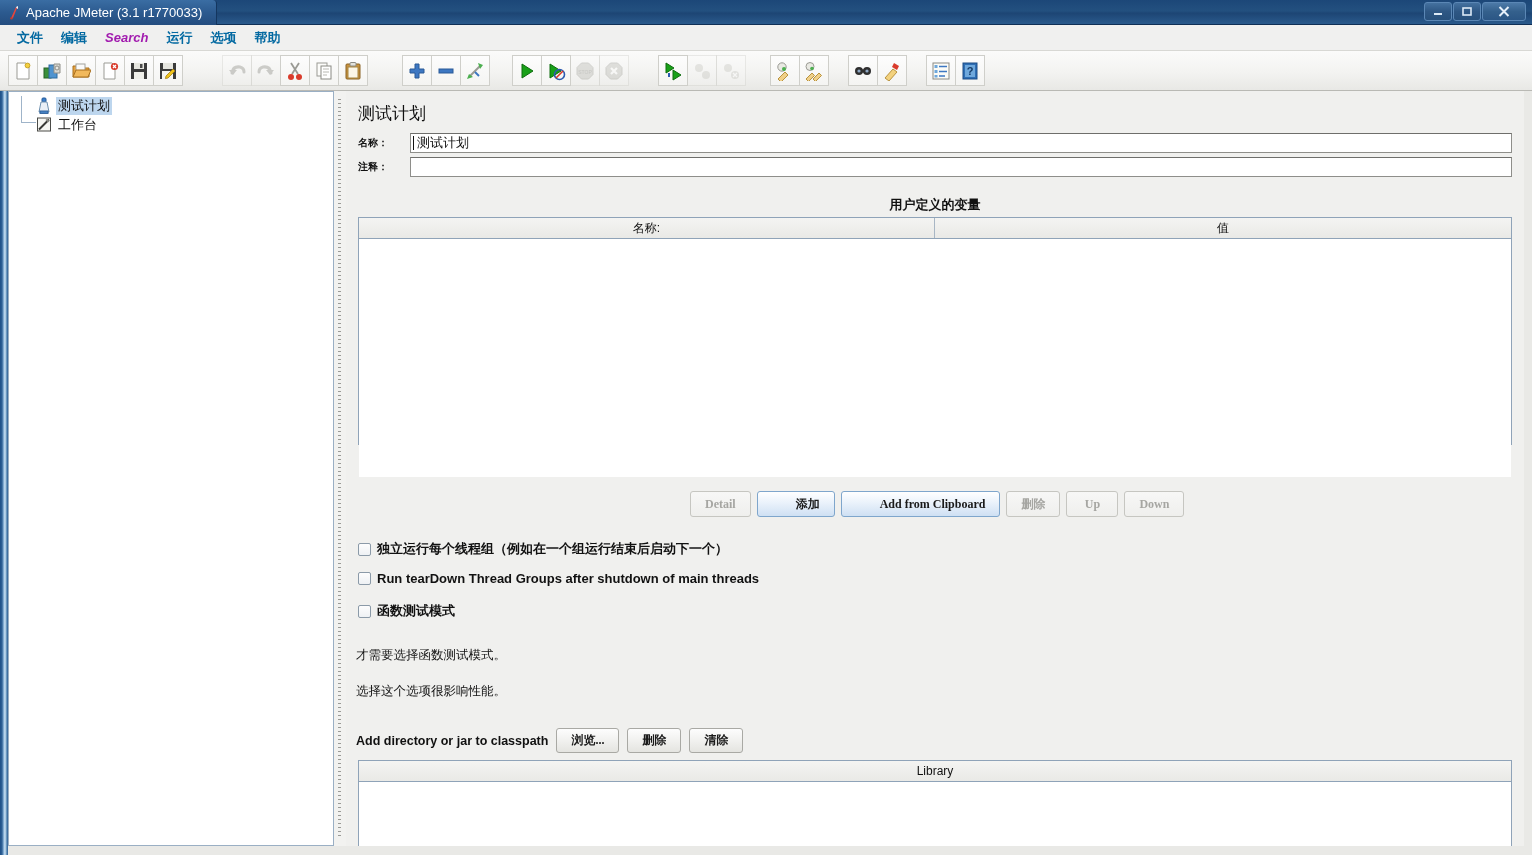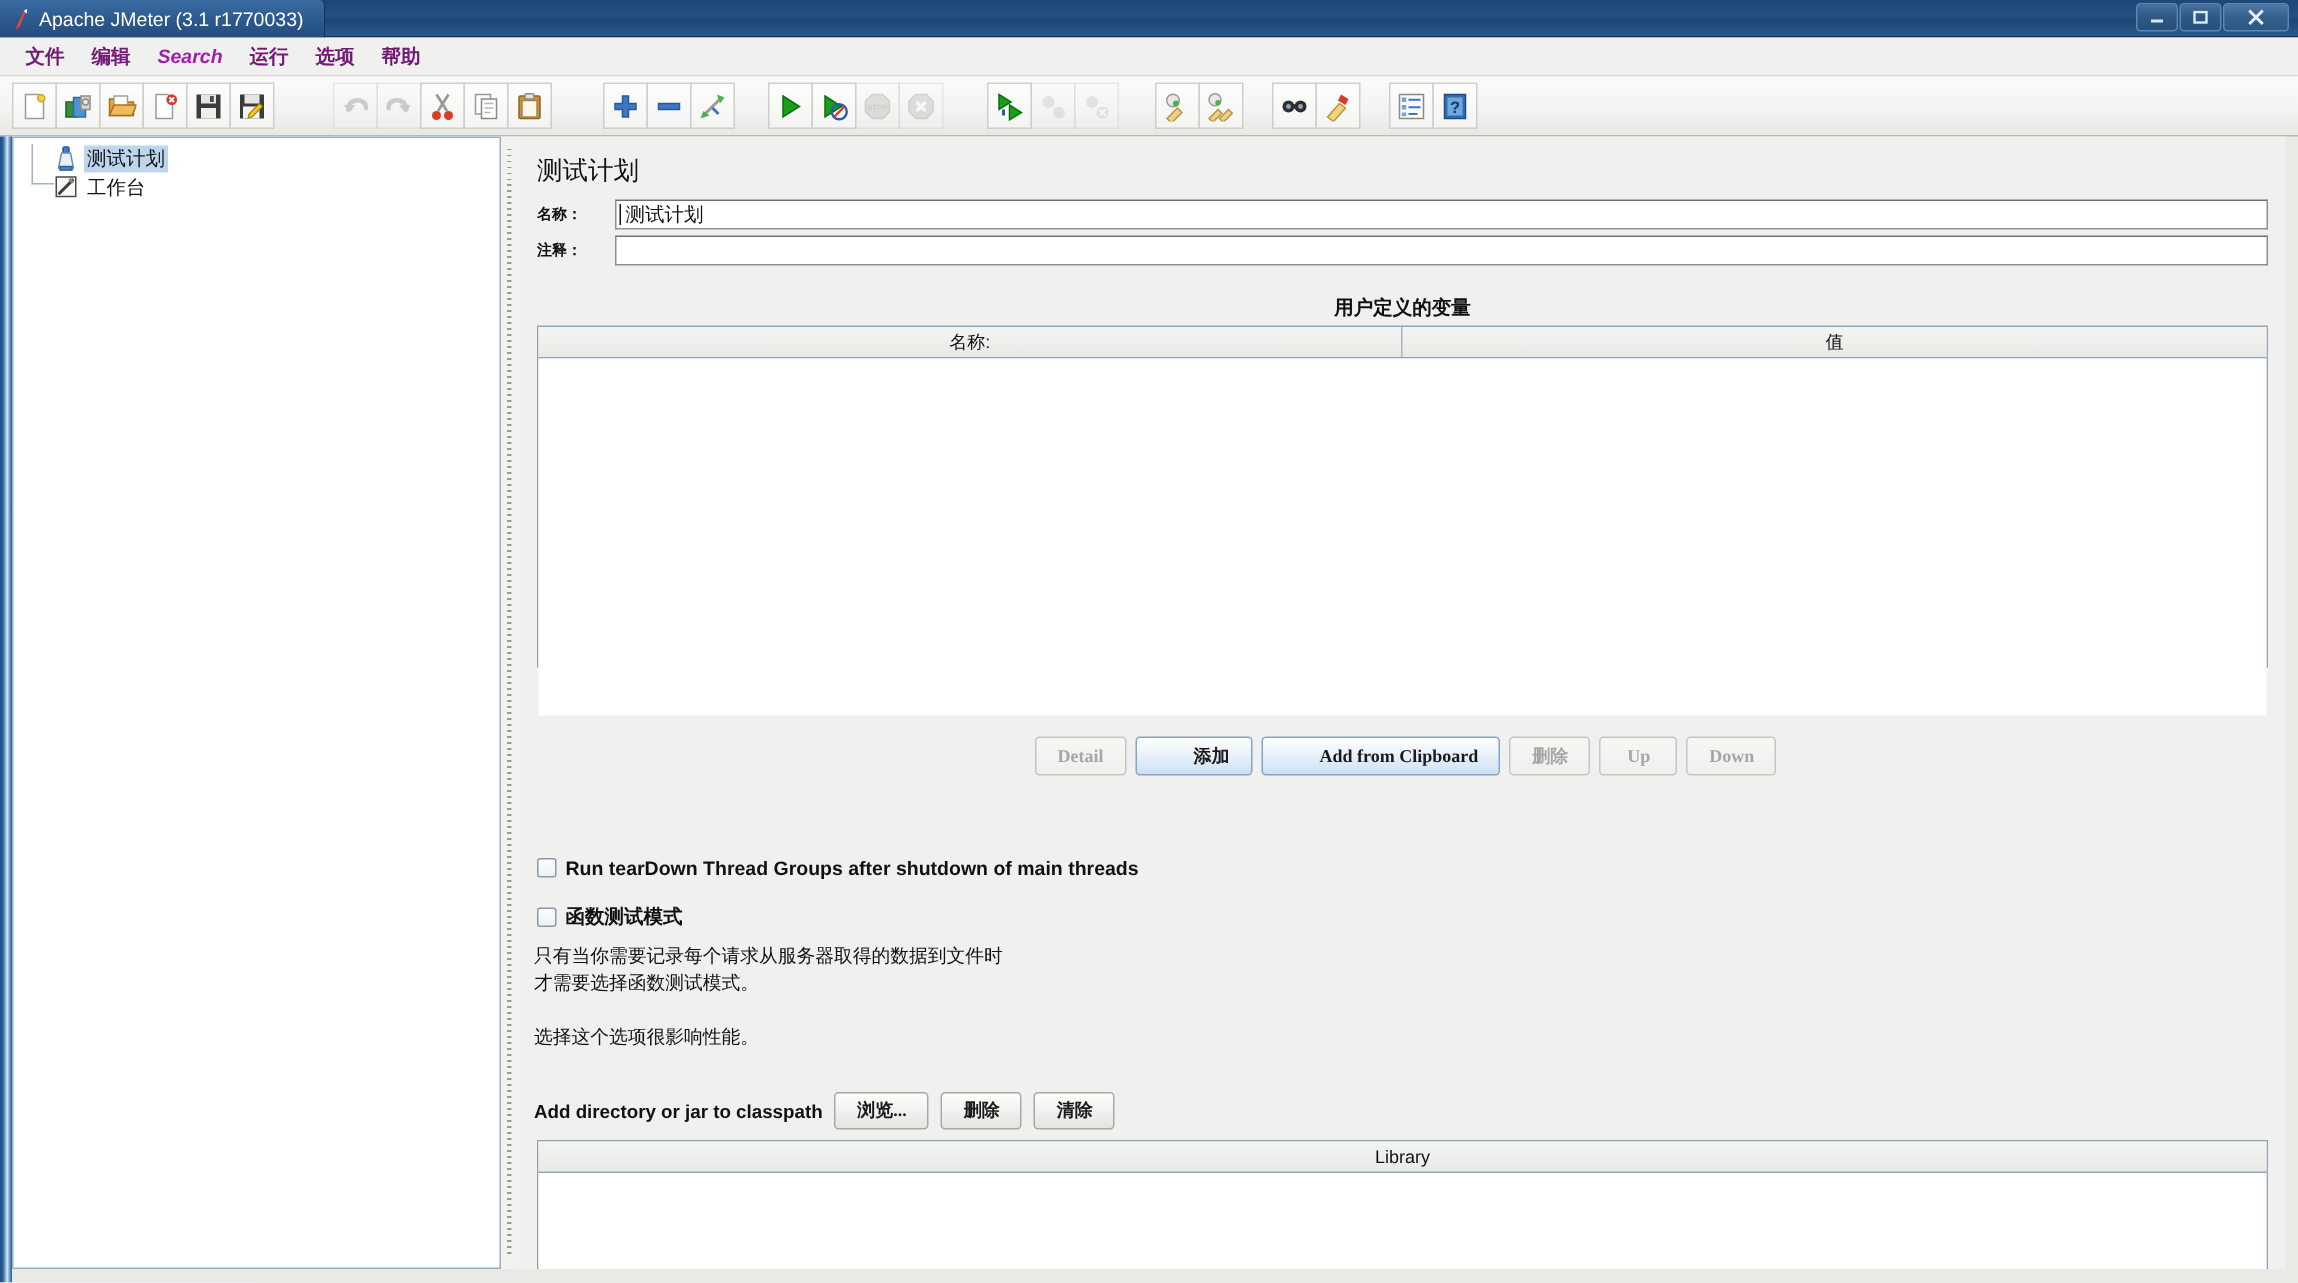--- a/index.html
+++ b/index.html
@@ -59,21 +59,21 @@
     position: absolute; left: 0; top: 25px; width: 1532px; height: 26px;
     background: #f0f0ef;
     border-bottom: 1px solid #d8d8d4;
     display: flex; align-items: center;
     padding-left: 8px;
     box-sizing: border-box;
   }
   .menu-item {
     padding: 3px 9px;
     font-size: 13px;
-    color: #701a75;
+    color: #0369a1;
     font-weight: bold;
     white-space: nowrap;
   }
   .menu-item.latin { color: #a21caf; font-style: italic; }
 
   
   .toolbar {
     position: absolute; left: 0; top: 51px; width: 1532px; height: 40px;
     background: linear-gradient(to bottom, #fbfbfa 0%, #f3f3f1 55%, #e8e8e5 100%);
     border-bottom: 1px solid #b9b9b4;
@@ -624,30 +624,33 @@
 
     <div class="btn-row" style="left:344px; top:400px;">
       <div class="jbtn disabled">Detail</div>
       <div class="jbtn primary">添加</div>
       <div class="jbtn primary">Add from Clipboard</div>
       <div class="jbtn disabled">删除</div>
       <div class="jbtn disabled" style="min-width:52px;">Up</div>
       <div class="jbtn disabled" style="min-width:52px;">Down</div>
     </div>
 
+    <div class="cbx-row" style="top:449px;">
+      <span class="cbx"></span>
+      <span class="cbx-label">独立运行每个线程组（例如在一个组运行结束后启动下一个）</span>
+    </div>
     <div class="cbx-row" style="top:480px;">
       <span class="cbx"></span>
       <span class="cbx-label">Run tearDown Thread Groups after shutdown of main threads</span>
     </div>
     <div class="cbx-row" style="top:511px;">
       <span class="cbx"></span>
       <span class="cbx-label">函数测试模式</span>
     </div>
 
-    <div class="help-text" style="top:537px;">只有当你需要记录每个请求从服务器取得的数据到文件时</div>
     <div class="help-text" style="top:555px;">才需要选择函数测试模式。</div>
     <div class="help-text" style="top:591px;">选择这个选项很影响性能。</div>
 
     <div class="classpath-row" style="top:637px;">
       <span class="classpath-label">Add directory or jar to classpath</span>
       <div class="jbtn" style="height:25px;">浏览...</div>
       <div class="jbtn" style="height:25px;">删除</div>
       <div class="jbtn" style="height:25px;">清除</div>
     </div>
 

